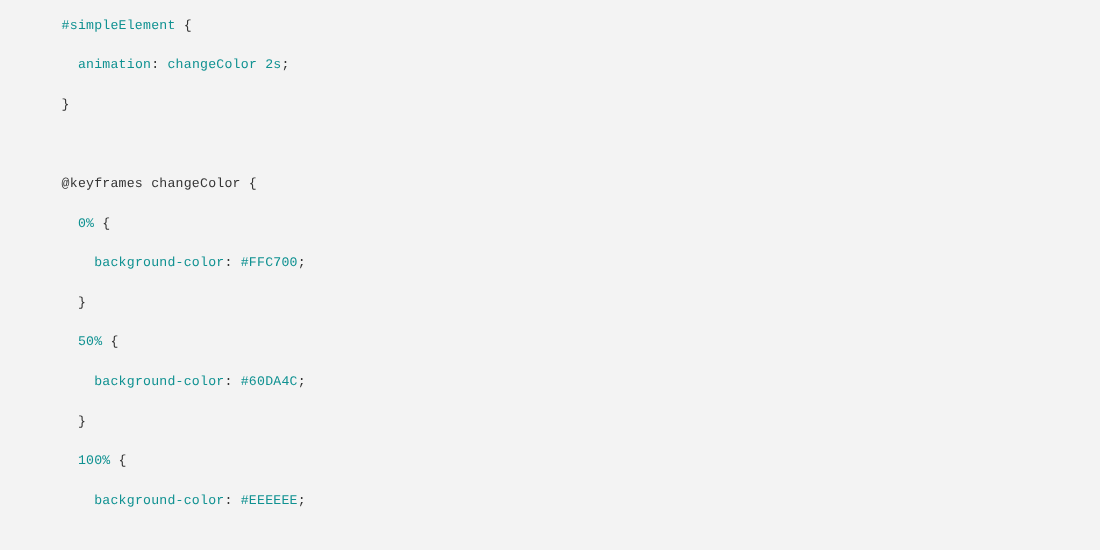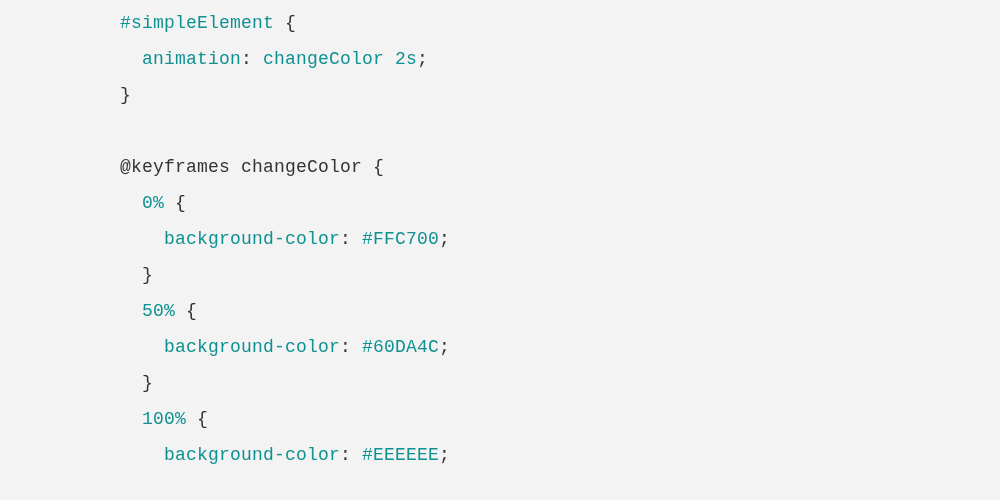--- a/index.html
+++ b/index.html
@@ -5,26 +5,26 @@
   html, body {
     margin: 0;
     padding: 0;
     width: 1000px;
     height: 500px;
     background: #f3f3f3;
     overflow: hidden;
   }
   .code-block {
     font-family: "Consolas", "Menlo", "Courier New", monospace;
-    font-size: 18px;
+    font-size: 12px;
     line-height: 36px;
     white-space: pre;
     color: #333;
     padding-top: 5px;
-    padding-left: 120px;
+    padding-left: 56px;
     letter-spacing: 0.2px;
   }
   .punct { color: #333; }           
   .selector { color: #0f9191; }     
   .atrule  { color: #333; }         
   .name    { color: #333; }
 </style>
 </head>
 <body>
 

